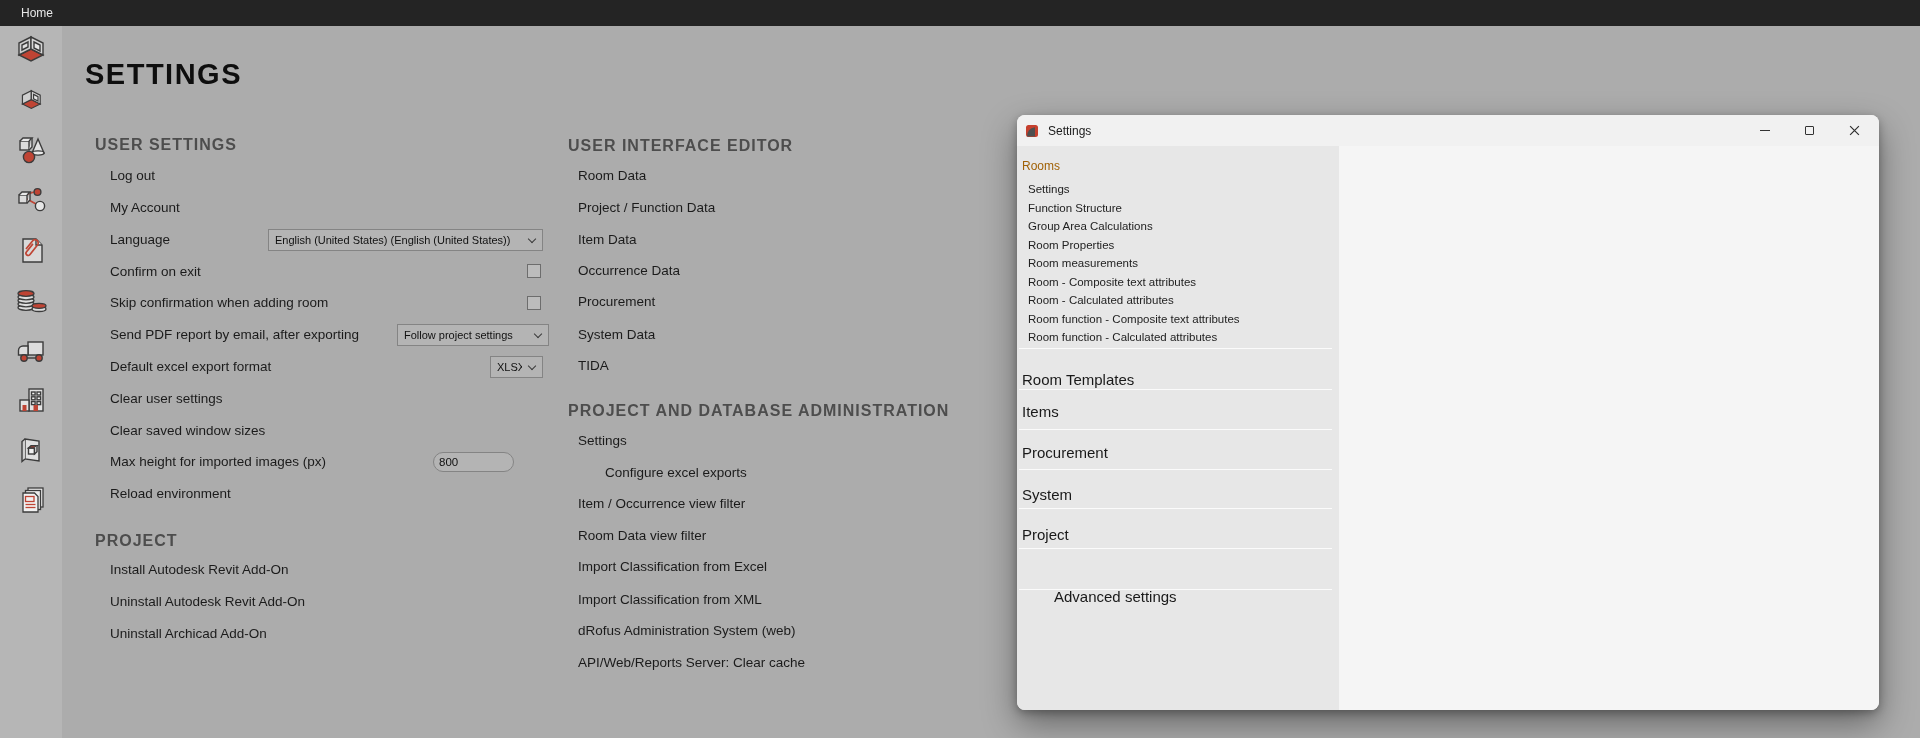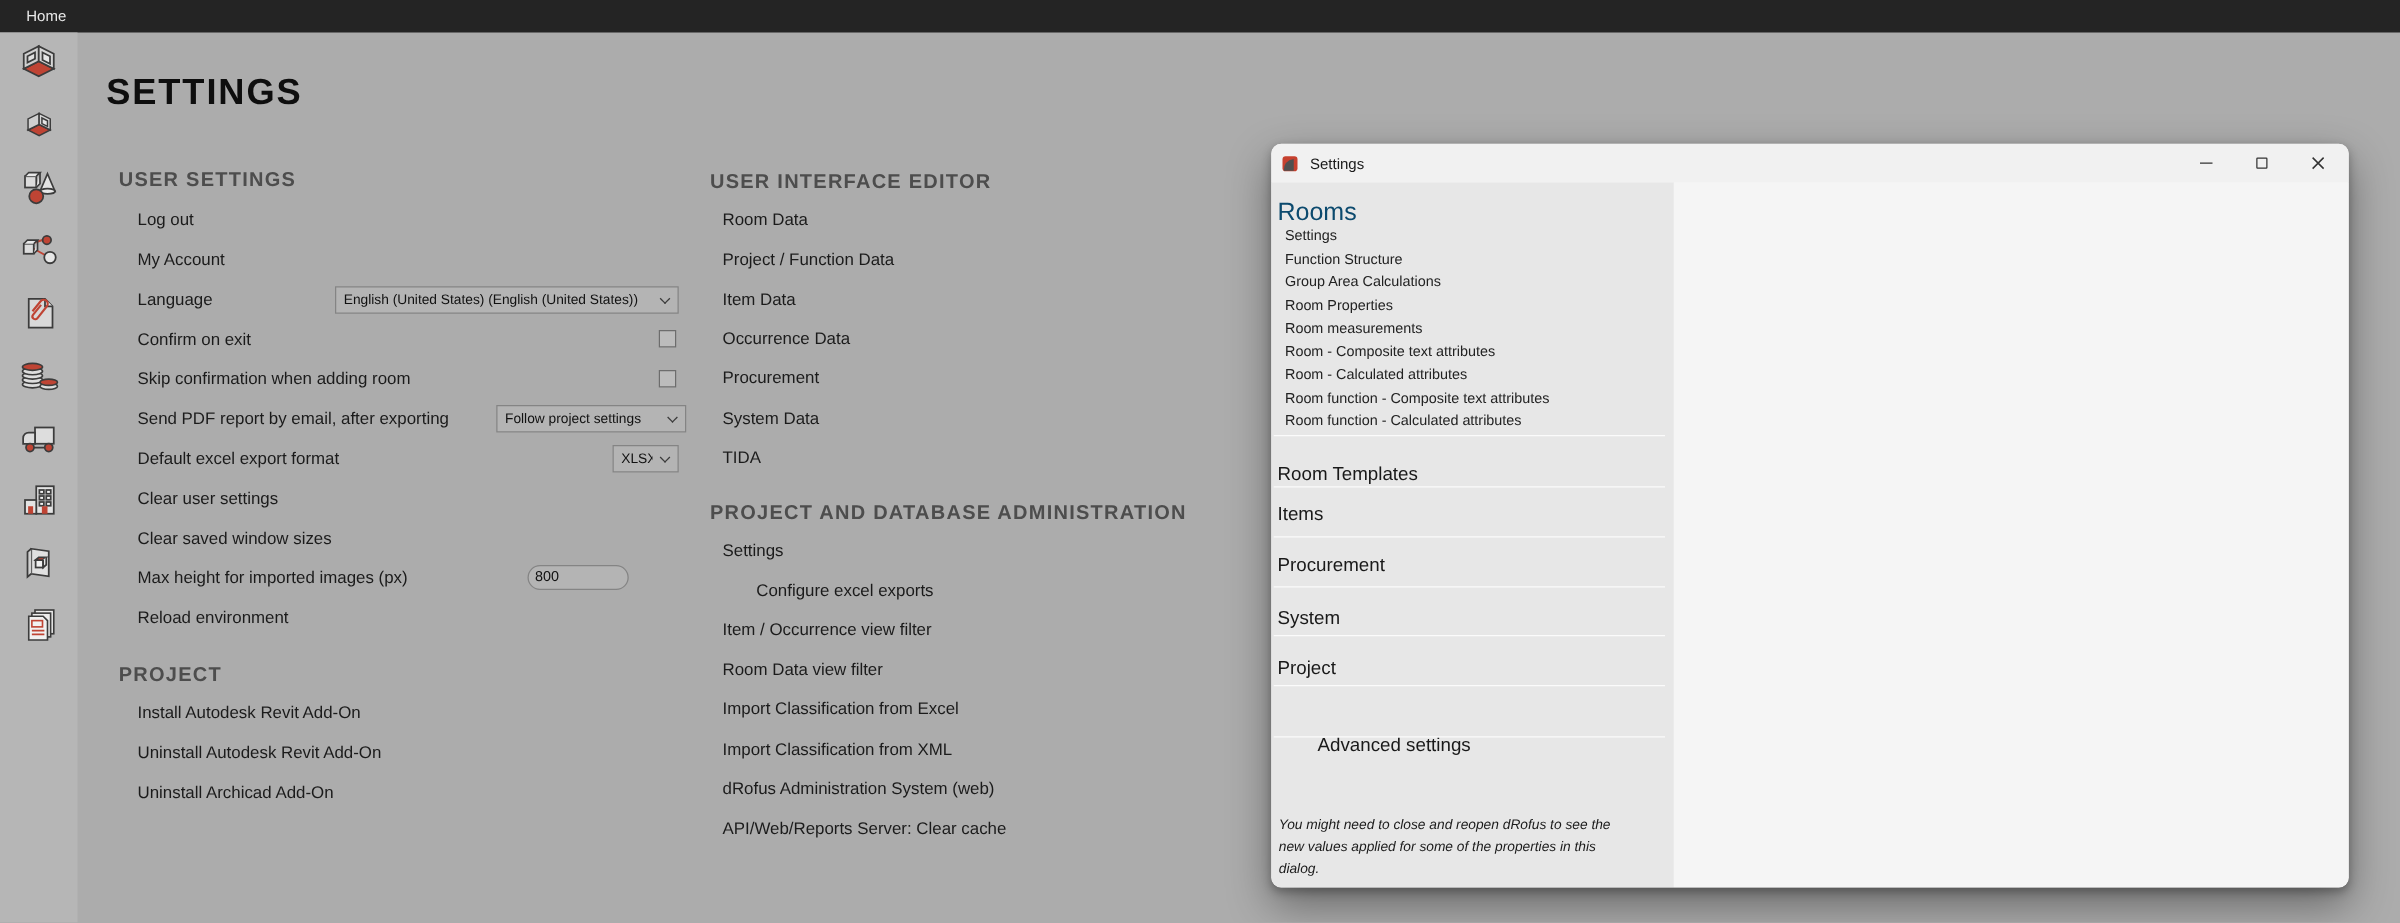--- a/index.html
+++ b/index.html
@@ -71,21 +71,21 @@
   .dlg-logo { width:14px; height:14px; margin-left:8px; flex:0 0 auto; }
   .dlg-title { font-size:12px; color:#1a1a1a; margin-left:9px; }
   .win-btns { position:absolute; right:2px; top:0; height:31px; display:flex; }
   .win-btn { width:45px; height:31px; display:flex; align-items:center; justify-content:center; cursor:pointer; }
   .glyph-min { width:10px; height:1px; background:#333; }
   .glyph-max { width:9px; height:9px; border:1px solid #333; border-radius:1px; }
   .dlg-body { position:absolute; left:0; top:31px; right:0; bottom:0; display:flex; }
   .tree-panel { width:322px; background:#e7e7e7; position:relative; }
   .content-panel { flex:1; background:#f5f5f5; }
   .tree-root {
-    position:absolute; left:5px; top:13px; font-size:20px; color:#0c4a6e; cursor:pointer;
+    position:absolute; left:5px; top:13px; font-size:12px; color:#a16207; cursor:pointer;
   }
   .tree-children { position:absolute; left:11px; top:34px; font-size:11.5px; color:#222; }
   .tree-children .tc { height:18.5px; line-height:18.5px; white-space:nowrap; cursor:pointer; }
   .tree-sec {
     position:absolute; left:5px; font-size:15px; color:#191919; height:20px; line-height:20px;
     cursor:pointer;
   }
   .sep { position:absolute; left:2px; width:313px; height:1px; background:#fbfbfb; }
   .footnote {
     position:absolute; left:6px; top:506px; width:282px;
@@ -221,21 +221,21 @@
   <span class="chev"></span>
 </div>
 <div class="item" style="left:110px; top:357px;">Default excel export format</div>
 <div class="sel" style="left:490px; top:356px; width:53px;">
   <span class="sel-text">XLSX</span>
   <span class="chev"></span>
 </div>
 <div class="item" style="left:110px; top:389px;">Clear user settings</div>
 <div class="item" style="left:110px; top:421px;">Clear saved window sizes</div>
 <div class="item" style="left:110px; top:452px;">Max height for imported images (px)</div>
-<input class="textinput" style="left: 422px; top: 452px; width: 81px; border-radius: 10px;" value="800">
+<input class="textinput" style="left: 433px; top: 452px; width: 81px; border-radius: 10px;" value="800">
 <div class="item" style="left:110px; top:484px;">Reload environment</div>
 
 <div class="section-h" style="left:95px; top:531px;">PROJECT</div>
 <div class="item" style="left:110px; top:560px;">Install Autodesk Revit Add-On</div>
 <div class="item" style="left:110px; top:592px;">Uninstall Autodesk Revit Add-On</div>
 <div class="item" style="left:110px; top:624px;">Uninstall Archicad Add-On</div>
 
 <div class="section-h" style="left:568px; top:136px;">USER INTERFACE EDITOR</div>
 <div class="item" style="left:578px; top:166px;">Room Data</div>
 <div class="item" style="left:578px; top:198px;">Project / Function Data</div>
@@ -296,17 +296,16 @@
       <div class="tree-sec" style="top:256px;">Items</div>
       <div class="sep" style="top:283px;"></div>
       <div class="tree-sec" style="top:297px;">Procurement</div>
       <div class="sep" style="top:323px;"></div>
       <div class="tree-sec" style="top:339px;">System</div>
       <div class="sep" style="top:362px;"></div>
       <div class="tree-sec" style="top:379px;">Project</div>
       <div class="sep" style="top:402px;"></div>
       <div class="tree-sec" style="top:441px;margin-left:32px;">Advanced settings</div>
       <div class="sep" style="top:443px;"></div>
-      <div class="footnote">You might need to close and reopen dRofus to see the new values applied for some of the properties in this dialog.</div>
     </div>
     <div class="content-panel"></div>
   </div>
 </div>
 
 </body></html>

